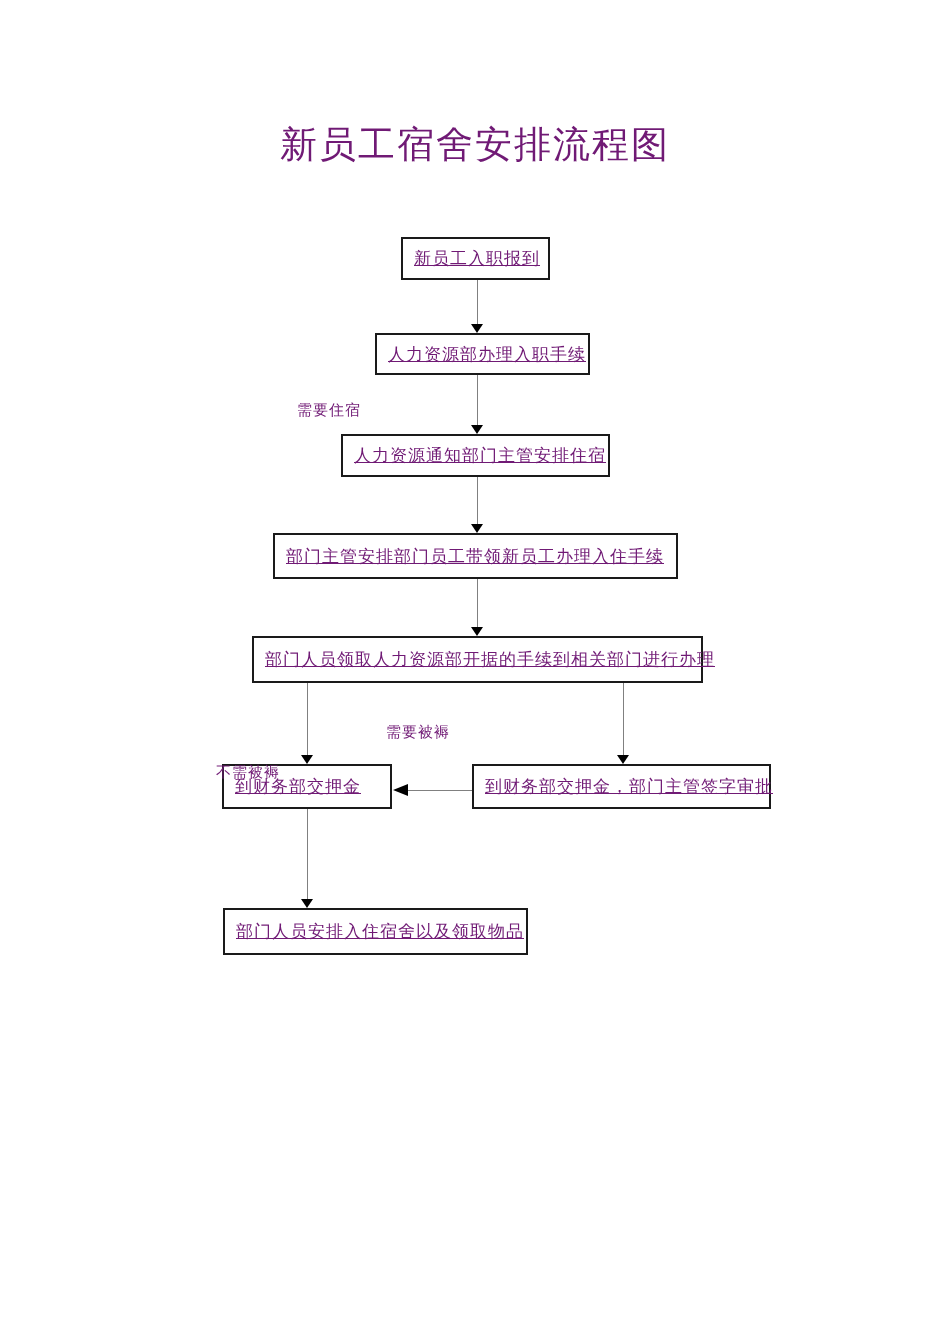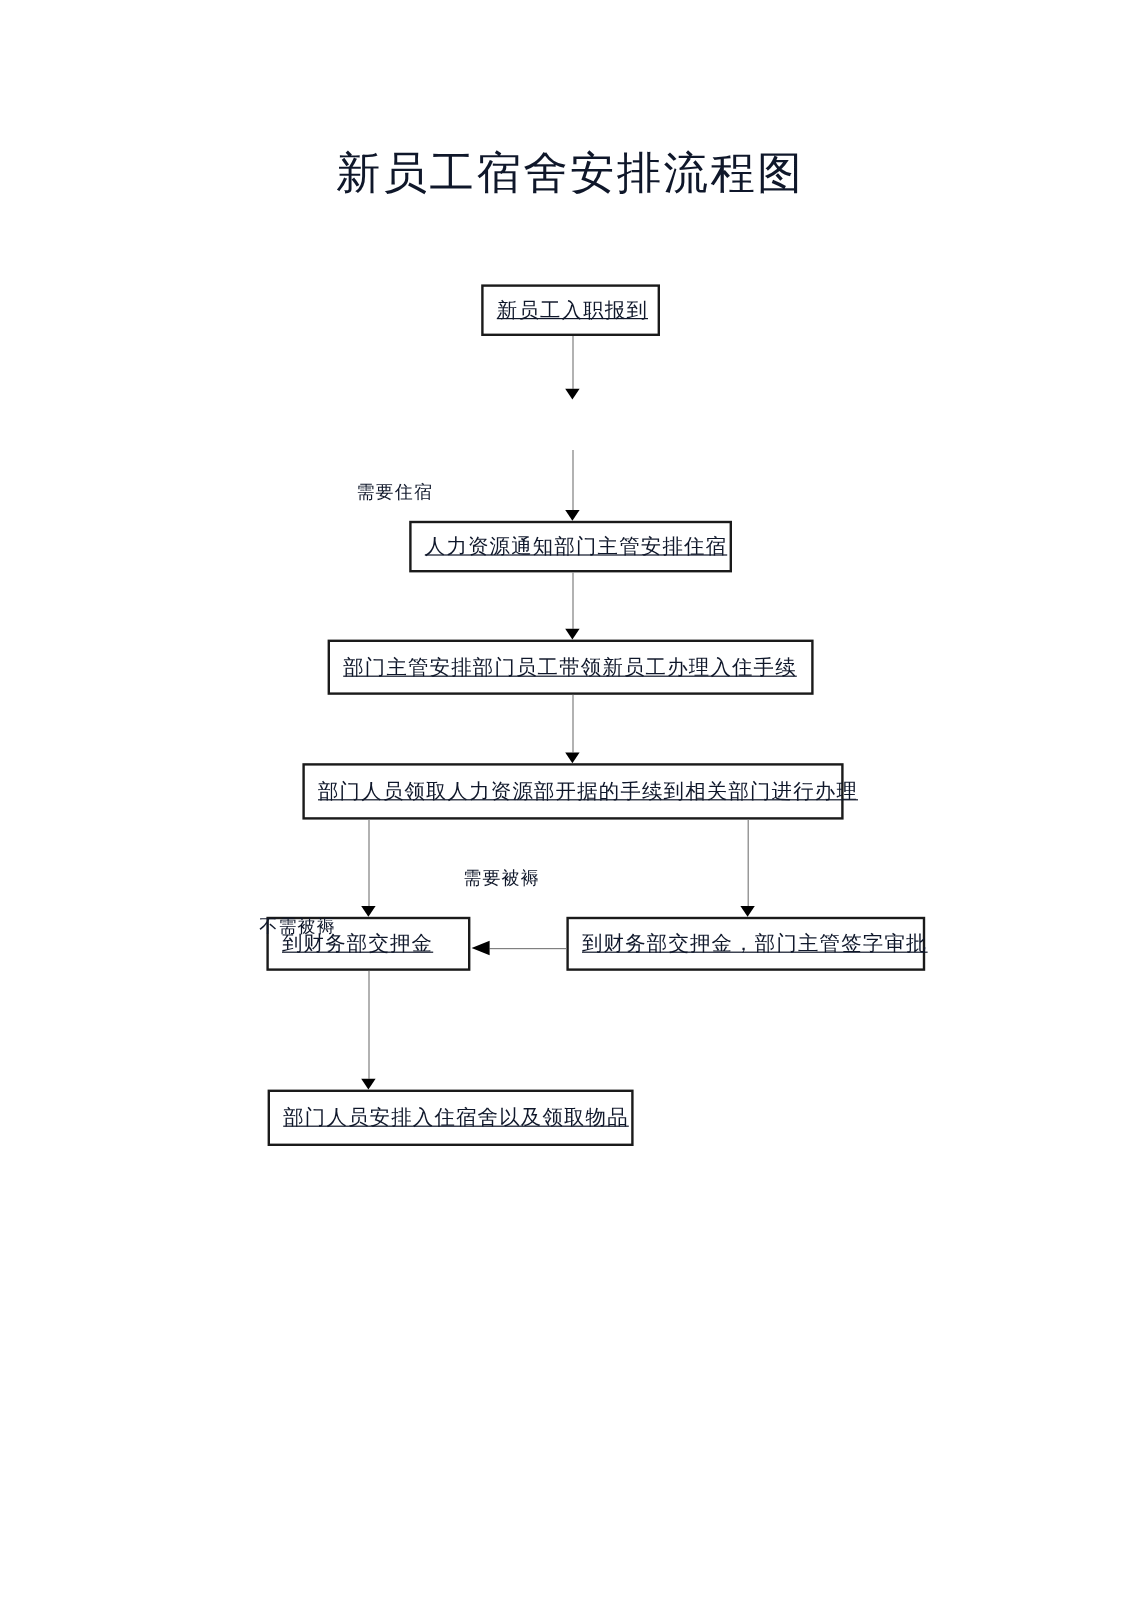--- a/index.html
+++ b/index.html
@@ -3,21 +3,21 @@
 <meta charset="utf-8">
 <style>
   html, body { margin: 0; padding: 0; background: #ffffff; }
   .page {
     position: relative;
     width: 950px;
     height: 1192px;
     background: #ffffff;
     overflow: hidden;
     font-family: "Liberation Serif", "DejaVu Serif", serif;
-    color: #0f172a;
+    color: #701a75;
   }
   .doc-title {
     position: absolute;
     left: 0;
     top: 120px;
     width: 950px;
     text-align: center;
     font-size: 37px;
     letter-spacing: 2px;
     white-space: nowrap;
@@ -68,20 +68,21 @@
 </style>
 </head>
 <body>
 
 <div class="page">
 
   <div class="doc-title">新员工宿舍安排流程图</div>
 
   <div class="node" style="left:401px; top:237px; width:149px; height:43px;">新员工入职报到</div>
 
+  <div class="node" style="left:375px; top:333px; width:215px; height:42px;">人力资源部办理入职手续</div>
 
   <div class="node" style="left:341px; top:434px; width:269px; height:43px;">人力资源通知部门主管安排住宿</div>
 
   <div class="node" style="left:273px; top:533px; width:405px; height:46px;">部门主管安排部门员工带领新员工办理入住手续</div>
 
   <div class="node" style="left:252px; top:636px; width:451px; height:47px;text-align:center;">部门人员领取人力资源部开据的手续到相关部门进行办理</div>
 
   <div class="node" style="left:222px; top:764px; width:170px; height:45px;">到财务部交押金</div>
 
   <div class="node" style="left:472px; top:764px; width:299px; height:45px;">到财务部交押金，部门主管签字审批</div>

